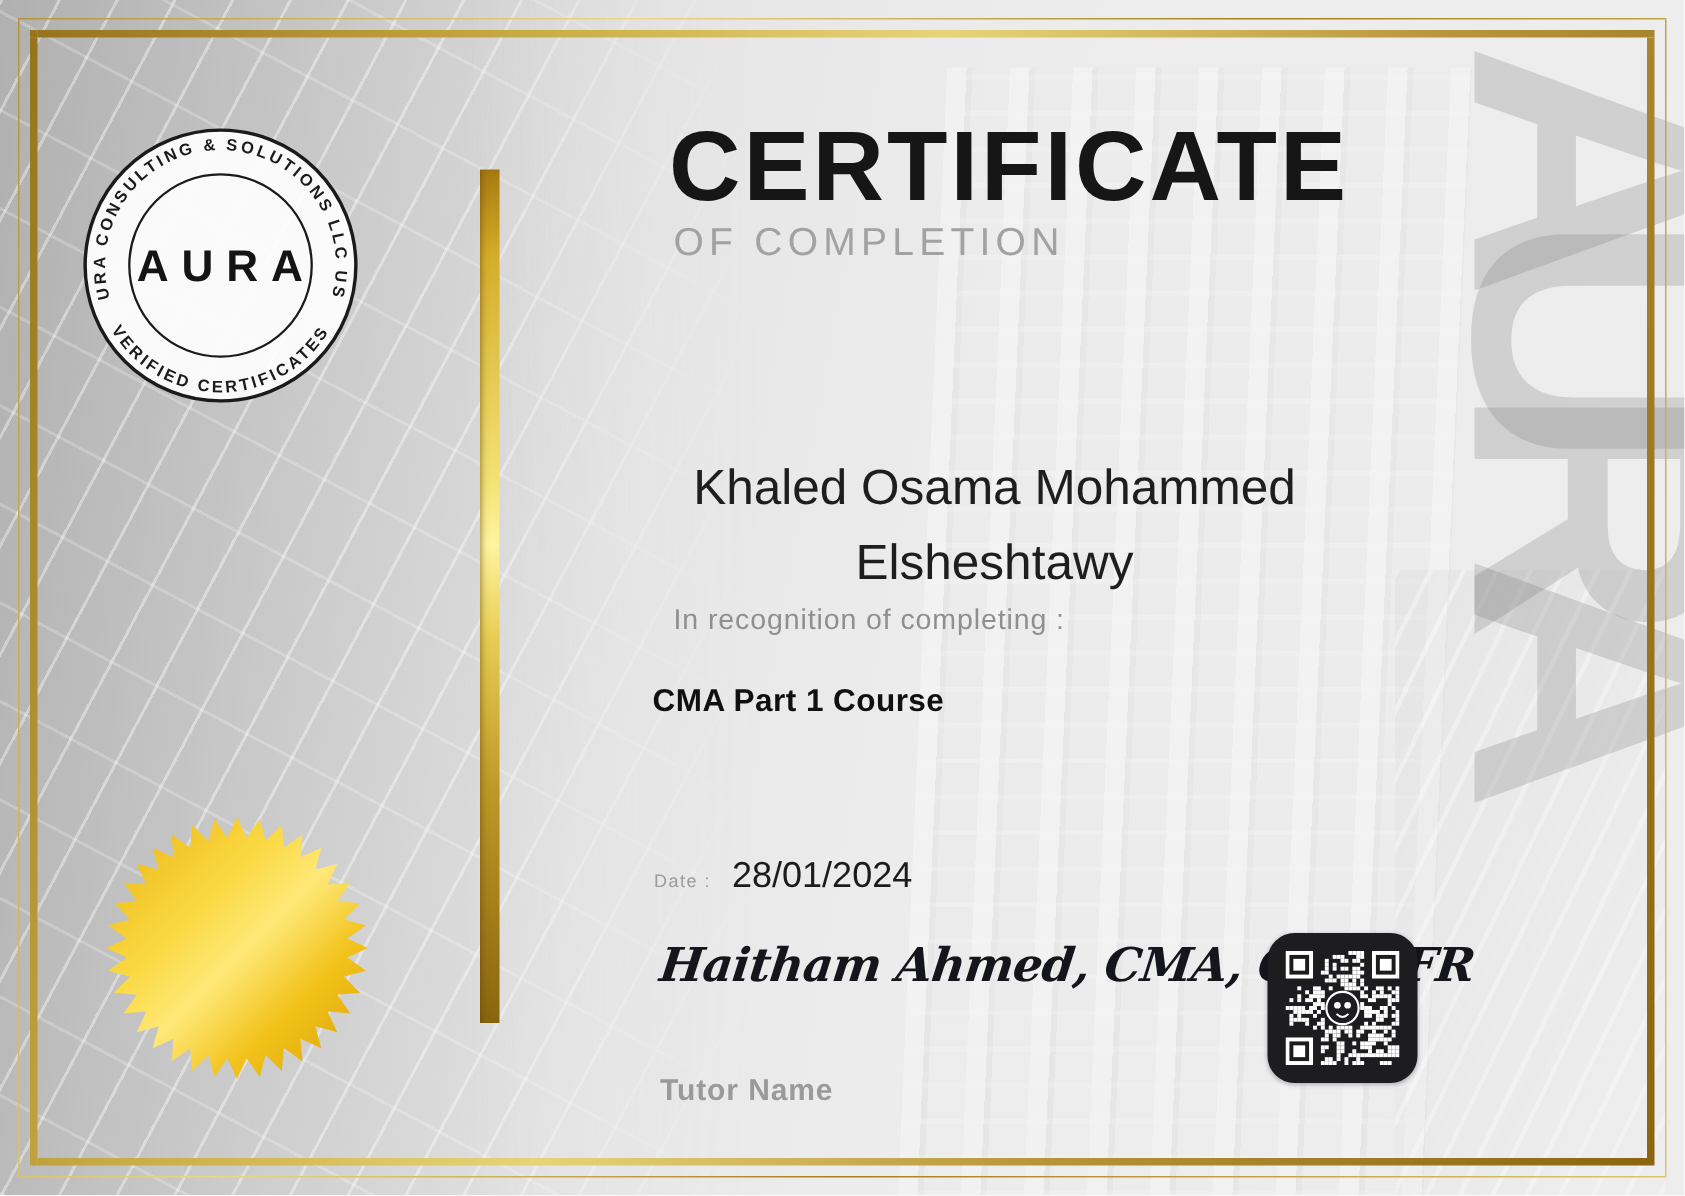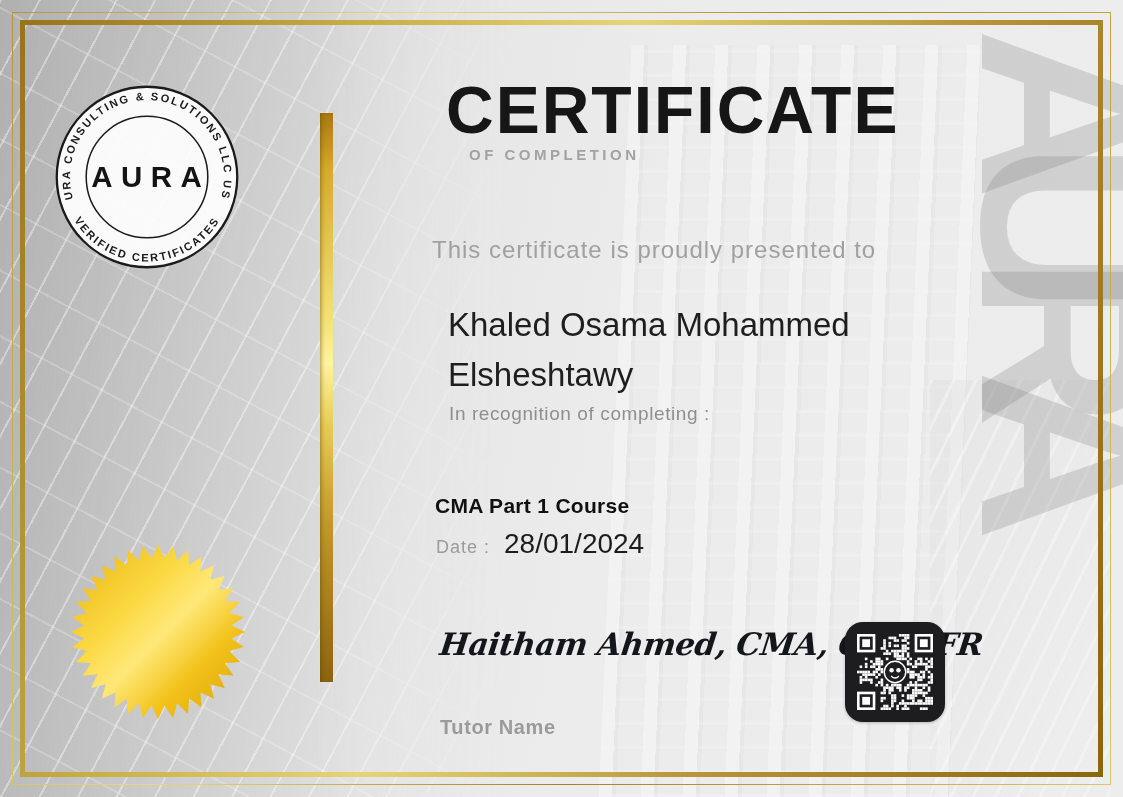--- a/index.html
+++ b/index.html
@@ -70,41 +70,41 @@
   
   .starburst { position:absolute; left:68px; top:542px; width:180px; height:180px; }
 
   
   .title {
     position:absolute; left:446px; top:66px;
     font-size:66px; font-weight:700; letter-spacing:2px; color:#161616; line-height:1;margin-top:11px;
   }
   .subtitle {
     position:absolute; left:449px; top:146px;
-    font-size:15px; font-weight:700; letter-spacing:3.5px; color:#a2a2a2;margin-left:20px;
+    font-size:26px; font-weight:400; letter-spacing:3.5px; color:#a2a2a2;
   }
   .presented {
     position:absolute; left:432px; top:236px;
     font-size:24px; font-weight:300; letter-spacing:1px; color:#a0a0a0;
   }
   .recipient {
     position:absolute; left:448px; top:300px; width:430px;
-    font-size:33px; font-weight:400; color:#1e1e1e; line-height:1.5;
+    font-size:33px; font-weight:400; color:#1e1e1e; line-height:1.5;text-align:center;
   }
   .recognition {
     position:absolute; left:449px; top:403px;
     font-size:19px; font-weight:400; letter-spacing:.6px; color:#8f8f8f;
   }
   .course {
     position:absolute; left:435px; top:456px;
-    font-size:21px; font-weight:700; letter-spacing:.3px; color:#101010;margin-top:38px;
+    font-size:21px; font-weight:700; letter-spacing:.3px; color:#101010;
   }
   .date-row { position:absolute; left:436px; top:528px; display:flex; align-items:baseline; gap:14px; }
-  .date-label { font-size:18px; letter-spacing:1px; color:#9b9b9b; }
-  .date-value { font-size:28px; color:#1c1c1c; }
+  .date-label { font-size:12px; letter-spacing:1px; color:#9b9b9b; }
+  .date-value { font-size:24px; color:#1c1c1c;margin-top:42px; }
   .signature {
     position:absolute; left:440px; top:626px;
     font-family:"DejaVu Serif", serif; font-style:italic; font-weight:700;
     font-size:31px; color:#15151c; transform:skewX(-7deg); letter-spacing:-.5px;
     white-space:nowrap;
   }
   .tutor {
     position:absolute; left:440px; top:716px;
     font-size:20px; font-weight:700; letter-spacing:.6px; color:#9a9a9a;
   }
@@ -157,21 +157,20 @@
         <stop offset="52%" stop-color="#ffe878"></stop>
         <stop offset="72%" stop-color="#f2c21a"></stop>
         <stop offset="100%" stop-color="#d99e06"></stop>
       </linearGradient>
     </defs>
     <polygon fill="url(#goldGrad)" points="100.0,3.0 107.1,18.3 116.8,4.5 121.2,20.8 133.2,8.8 134.7,25.7 148.5,16.0 147.0,32.8 162.4,25.7 158.0,42.0 174.3,37.6 167.2,53.0 184.0,51.5 174.3,65.3 191.2,66.8 179.2,78.8 195.5,83.2 181.7,92.9 197.0,100.0 181.7,107.1 195.5,116.8 179.2,121.2 191.2,133.2 174.3,134.7 184.0,148.5 167.2,147.0 174.3,162.4 158.0,158.0 162.4,174.3 147.0,167.2 148.5,184.0 134.7,174.3 133.2,191.2 121.2,179.2 116.8,195.5 107.1,181.7 100.0,197.0 92.9,181.7 83.2,195.5 78.8,179.2 66.8,191.2 65.3,174.3 51.5,184.0 53.0,167.2 37.6,174.3 42.0,158.0 25.7,162.4 32.8,147.0 16.0,148.5 25.7,134.7 8.8,133.2 20.8,121.2 4.5,116.8 18.3,107.1 3.0,100.0 18.3,92.9 4.5,83.2 20.8,78.8 8.8,66.8 25.7,65.3 16.0,51.5 32.8,53.0 25.7,37.6 42.0,42.0 37.6,25.7 53.0,32.8 51.5,16.0 65.3,25.7 66.8,8.8 78.8,20.8 83.2,4.5 92.9,18.3"></polygon>
   </svg>
 
   <div class="title">CERTIFICATE</div>
   <div class="subtitle">OF COMPLETION</div>
-  <div class="presented">This certificate is proudly presented to</div>
   <div class="recipient">Khaled Osama Mohammed Elsheshtawy</div>
   <div class="recognition">In recognition of completing :</div>
   <div class="course">CMA Part 1 Course</div>
 
   <div class="date-row">
     <span class="date-label">Date :</span>
     <span class="date-value">28/01/2024</span>
   </div>
 
   <div class="signature">Haitham Ahmed, CMA, Cert IFR</div>

